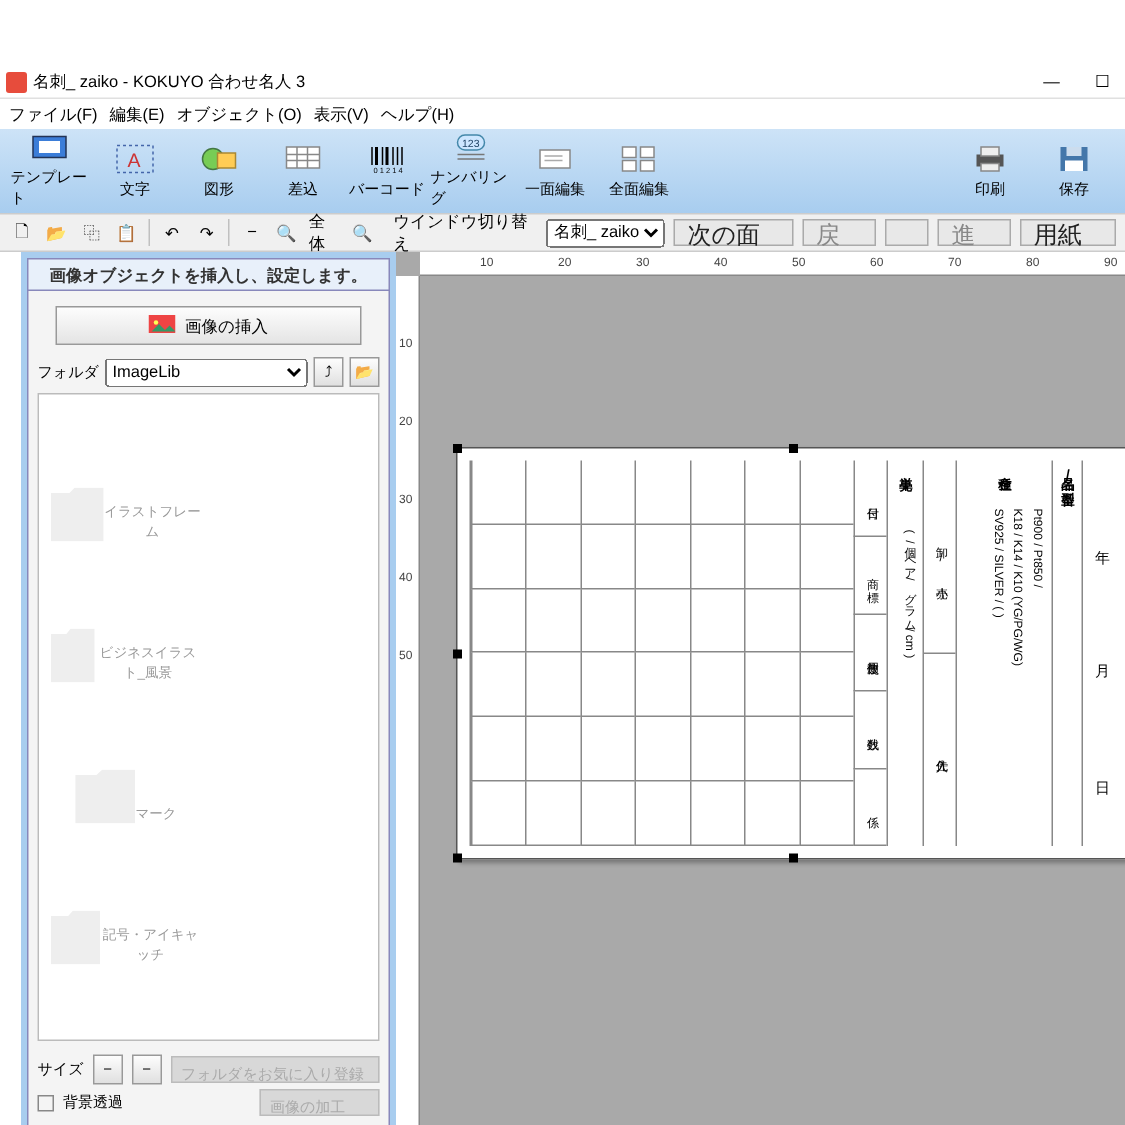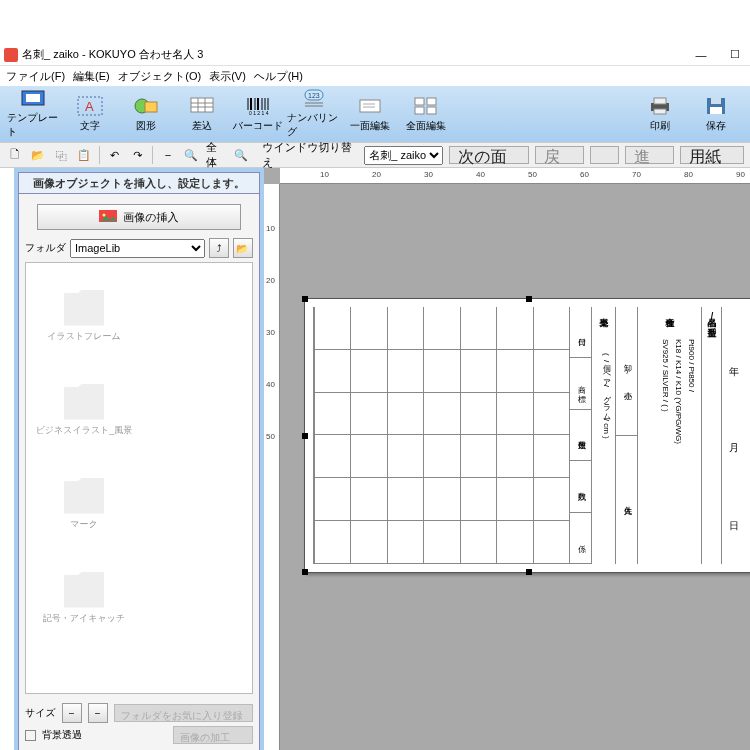--- a/index.html
+++ b/index.html
@@ -25,21 +25,21 @@
 .workspace { display: flex; height: 590px; background: #a8cdef; margin-left: 14px; }
 .sidepanel { width: 250px; background: #a8cdef; padding: 4px; display: flex; flex-direction: column; }
 .panel-hdr { background: #e8f0fa; border: 1px solid #88b; height: 22px; display: flex; align-items: center; justify-content: center; font-size: 11px; font-weight: bold; color: #333; }
 .panel-body { background: #f4f4f4; border: 1px solid #88b; border-top: none; flex: 1; padding: 6px; display: flex; flex-direction: column; }
 .wide-btn { height: 26px; background: linear-gradient(#fdfdfd,#e4e4e4); border: 1px solid #999; display: flex; align-items: center; justify-content: center; gap: 6px; margin: 4px 12px; font-size: 11px; }
 .folder-row { display: flex; align-items: center; gap: 4px; margin: 4px 0; font-size: 10px; }
 .folder-row select { flex: 1; }
 .sqbtn { width: 20px; height: 20px; background: linear-gradient(#fdfdfd,#e0e0e0); border: 1px solid #999; display: flex; justify-content: center; align-items: center; }
 .thumb-area { flex: 1; background: #fff; border: 1px solid #bbb; padding: 8px; overflow: hidden; }
 .thumb-grid { display: flex; flex-wrap: wrap; gap: 4px 12px; }
-.thumb { width: 100px; height: 90px; display: flex; flex-direction: column; align-items: center; justify-content: center; }
+.thumb { width: 100px; height: 90px; display: flex; flex-direction: row; align-items: flex-end; justify-content: center; }
 .thumb-icn { width: 40px; height: 36px; background: #eee; clip-path: polygon(0 10%, 35% 10%, 45% 0, 100% 0, 100% 100%, 0 100%); }
 .thumb-lbl { font-size: 9px; color: #999; text-align: center; margin-top: 4px; }
 .bot-controls { margin-top: 6px; font-size: 10px; }
 .bot-row { display: flex; align-items: center; gap: 6px; margin: 3px 0; }
 .gray-btn { background: #d8d8d8; border: 1px solid #bbb; height: 18px; padding: 4px 6px; color: #aaa; font-size: 10px; flex: 1; }
 .chk { width: 11px; height: 11px; border: 1px solid #888; }
 .canvas-area { flex: 1; background: #a9a9a9; position: relative; overflow: hidden; }
 .ruler-h { position: absolute; top: 0; left: 16px; right: 0; height: 16px; background: #fff; border-bottom: 1px solid #888; }
 .ruler-h .tick { position: absolute; top: 2px; font-size: 8px; color: #444; }
 .ruler-v { position: absolute; top: 16px; left: 0; width: 16px; bottom: 0; background: #fff; border-right: 1px solid #888; }

